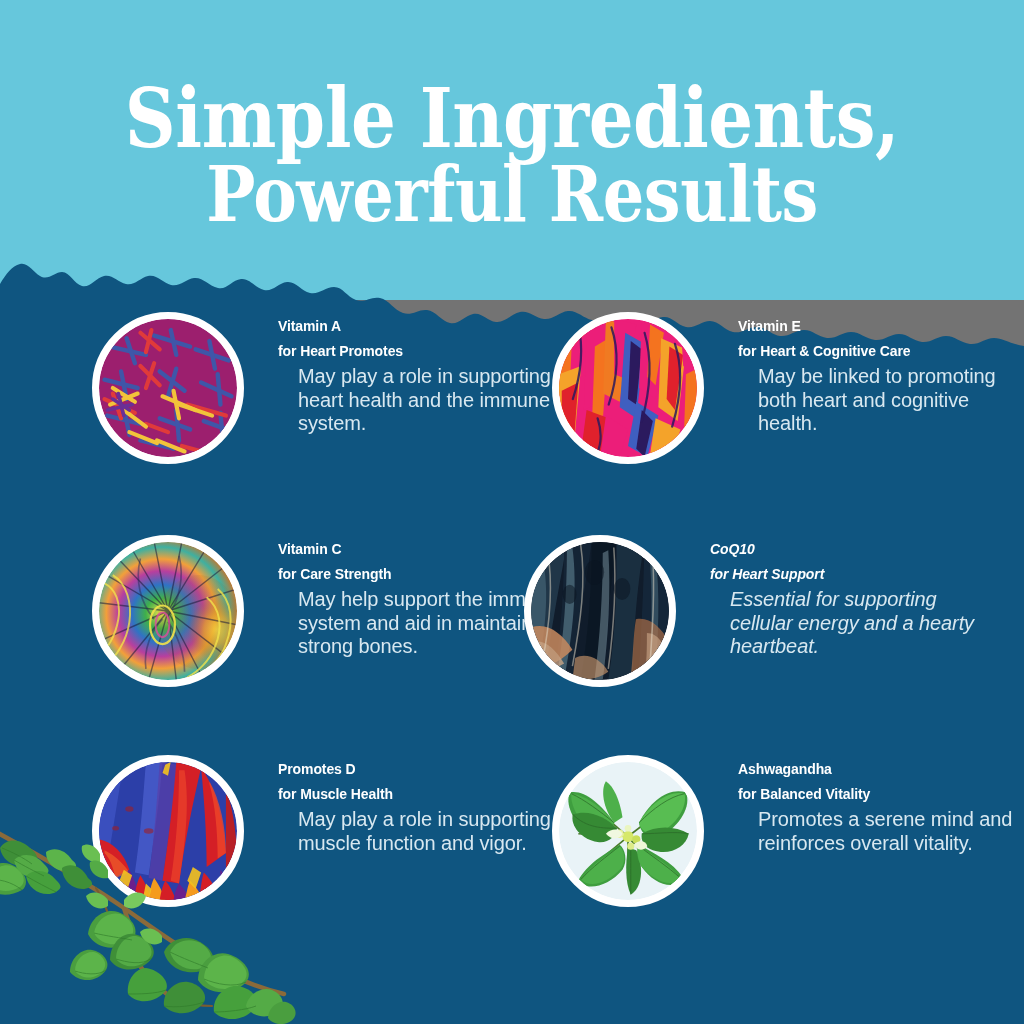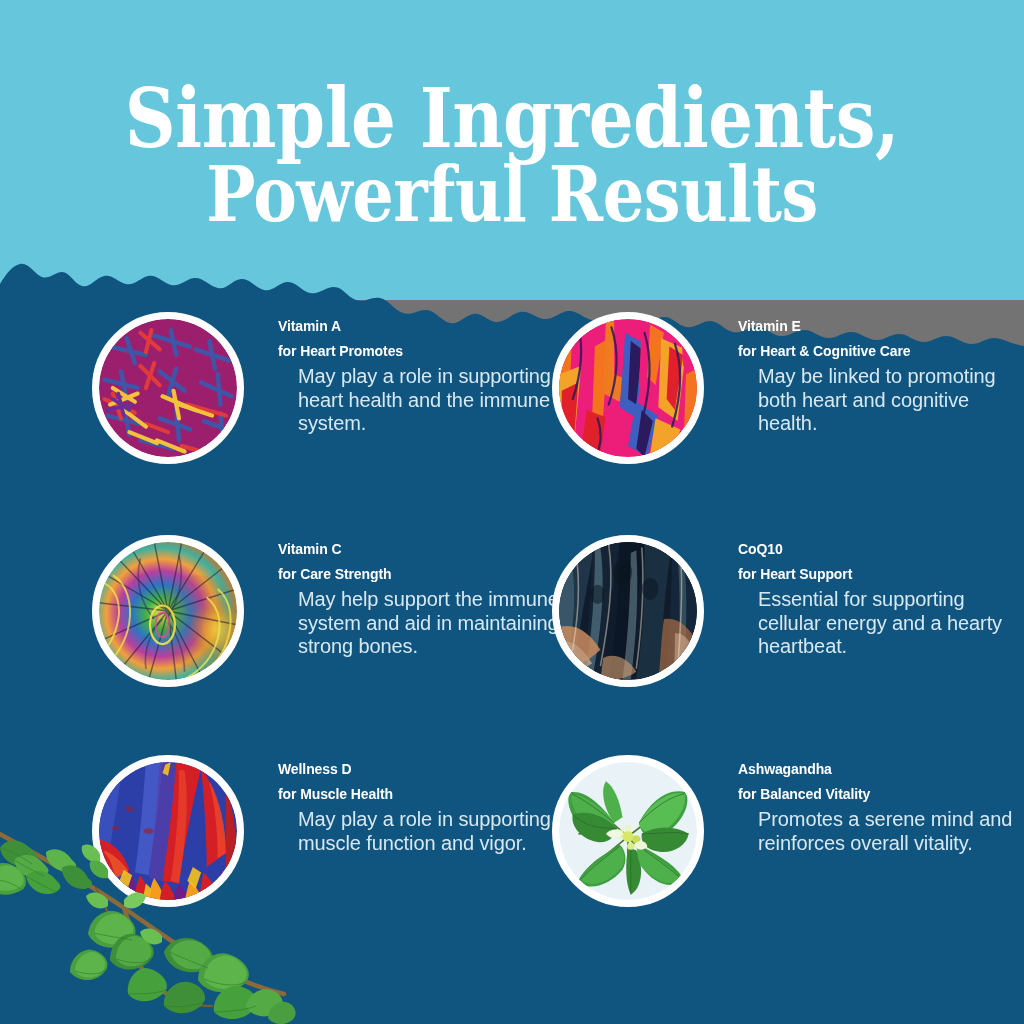--- a/index.html
+++ b/index.html
@@ -113,21 +113,21 @@
     margin-top: 1px;
     letter-spacing: -0.1px;
     margin-left: 28px;
   }
 
   
   .pos-r1c1 { left: 92px;  top: 312px; }
   .pos-r1c2 { left: 552px; top: 312px; }
   .pos-r1c2 .text { width: 300px; }
   .pos-r2c1 { left: 92px;  top: 535px; }
-  .pos-r2c2 { left: 552px; top: 535px; }
+  .pos-r2c2 { left: 524px; top: 535px; font-style: italic; }
   .pos-r3c1 { left: 92px;  top: 755px; }
   .pos-r3c2 { left: 552px; top: 755px; }
 
   
   .leaf-branch {
     position: absolute;
     left: 0;
     bottom: 0;
     width: 340px;
     height: 220px;
@@ -428,21 +428,21 @@
             </g>
             <g fill="#a01f26" opacity="0.6">
               <ellipse cx="22" cy="34" rx="3" ry="2"></ellipse>
               <ellipse cx="36" cy="50" rx="3.5" ry="2"></ellipse>
               <ellipse cx="12" cy="48" rx="2.5" ry="1.6"></ellipse>
             </g>
           </svg>
         </div>
       </div>
       <div class="text">
-        <span class="head-l1">Wellness D</span>
+        <span class="head-l1">Promotes D</span>
         <span class="head-l2">for Muscle Health</span>
         <span class="desc">May play a role in supporting muscle function and vigor.</span>
       </div>
     </div>
 
     <div class="item pos-r3c2">
       <div class="circle-wrap">
         <div class="circle-img">
           <svg viewBox="0 0 100 100" xmlns="http://www.w3.org/2000/svg">
             <rect width="100" height="100" fill="#e9f3f7"></rect>

